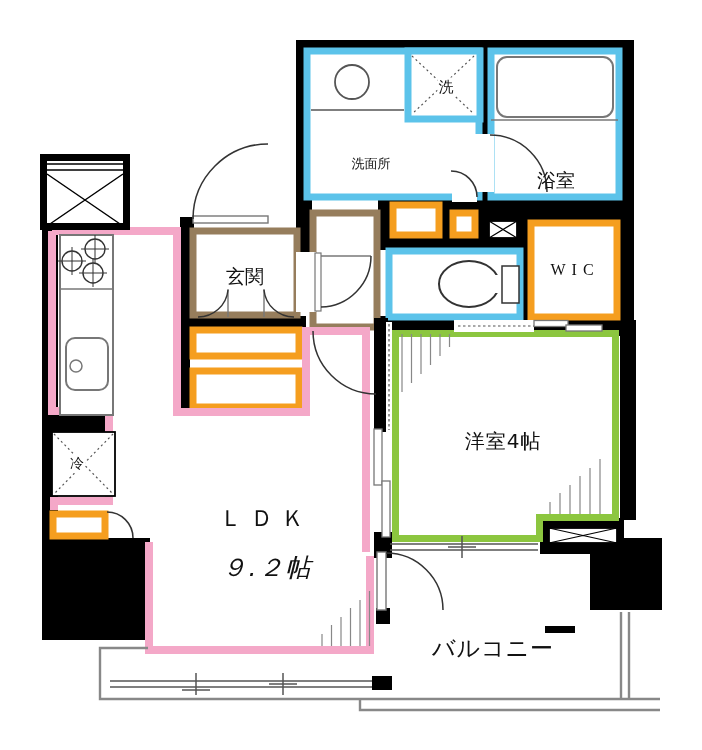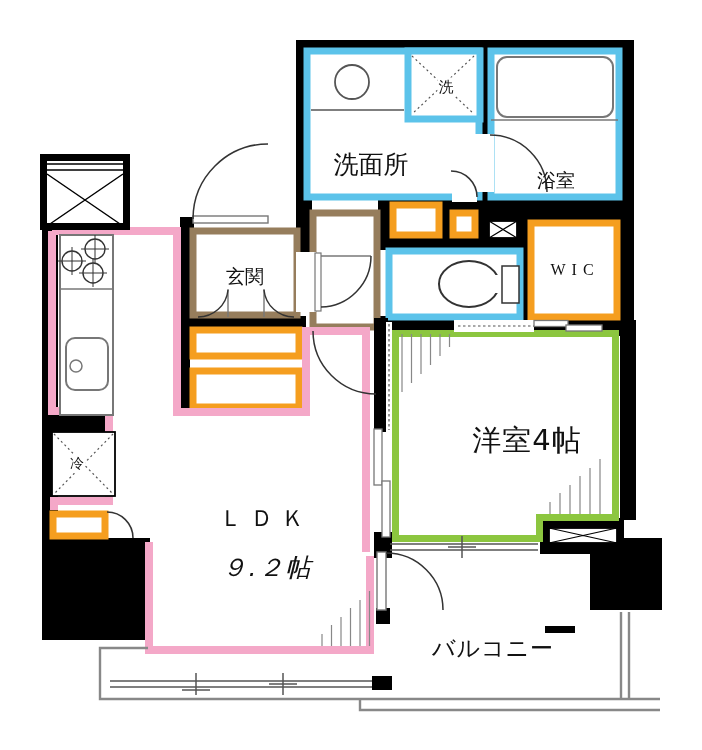--- a/index.html
+++ b/index.html
@@ -1,26 +1,26 @@
 <!DOCTYPE html>
 <html><head>
 <meta charset="utf-8">
 <style>
   html,body{margin:0;padding:0;background:#fff;}
   .plan{position:relative;width:702px;height:750px;background:#ffffff;overflow:hidden;
         font-family:"DejaVu Sans","Liberation Sans",sans-serif;}
   .plan svg{position:absolute;left:0;top:0;}
   .lbl{position:absolute;transform:translate(-50%,-50%);color:#111;white-space:nowrap;
        font-family:"DejaVu Sans","Liberation Sans",sans-serif;}
-  .lbl-washroom{left:371px;top:164px;font-size:25px;}
+  .lbl-washroom{left:371px;top:164px;font-size:13px;}
   .lbl-bathroom{left:556px;top:164px;font-size:19px;margin-top:17px;}
   .lbl-laundry{left:446px;top:87px;font-size:15px;background:#fff;padding:0 1px;}
   .lbl-wic{left:575px;top:270px;font-size:16px;letter-spacing:6px;font-family:Liberation Serif, serif;}
   .lbl-genkan{left:245px;top:277px;font-size:19px;}
-  .lbl-western{left:503px;top:441px;font-size:29px;letter-spacing:1px;margin-left:24px;}
+  .lbl-western{left:503px;top:441px;font-size:20px;letter-spacing:1px;}
   .lbl-ldk{left:266px;top:518px;font-size:23px;letter-spacing:8px;}
   .lbl-ldk-size{left:267px;top:567px;font-size:25px;letter-spacing:2px;font-style:italic;}
   .lbl-balcony{left:493px;top:629px;font-size:23px;letter-spacing:1px;margin-top:19px;}
   .lbl-fridge{left:77px;top:464px;font-size:14px;background:#fff;padding:0 1px;}
 </style>
 </head>
 <body>
 
 <div class="plan">
 <svg width="702" height="750" viewBox="0 0 702 750">

